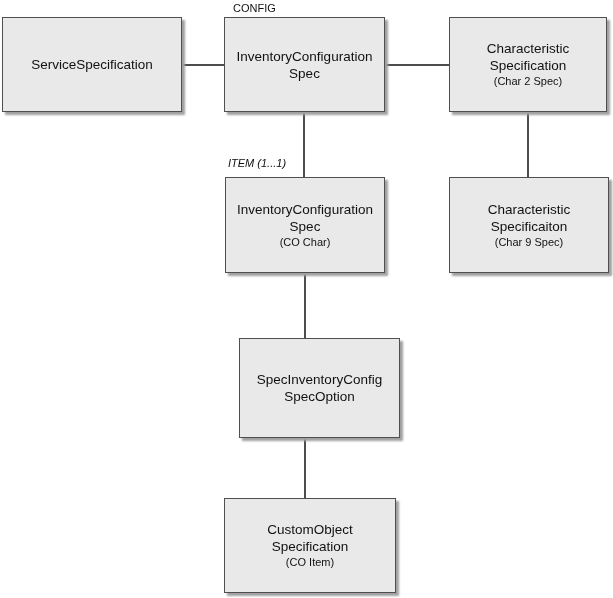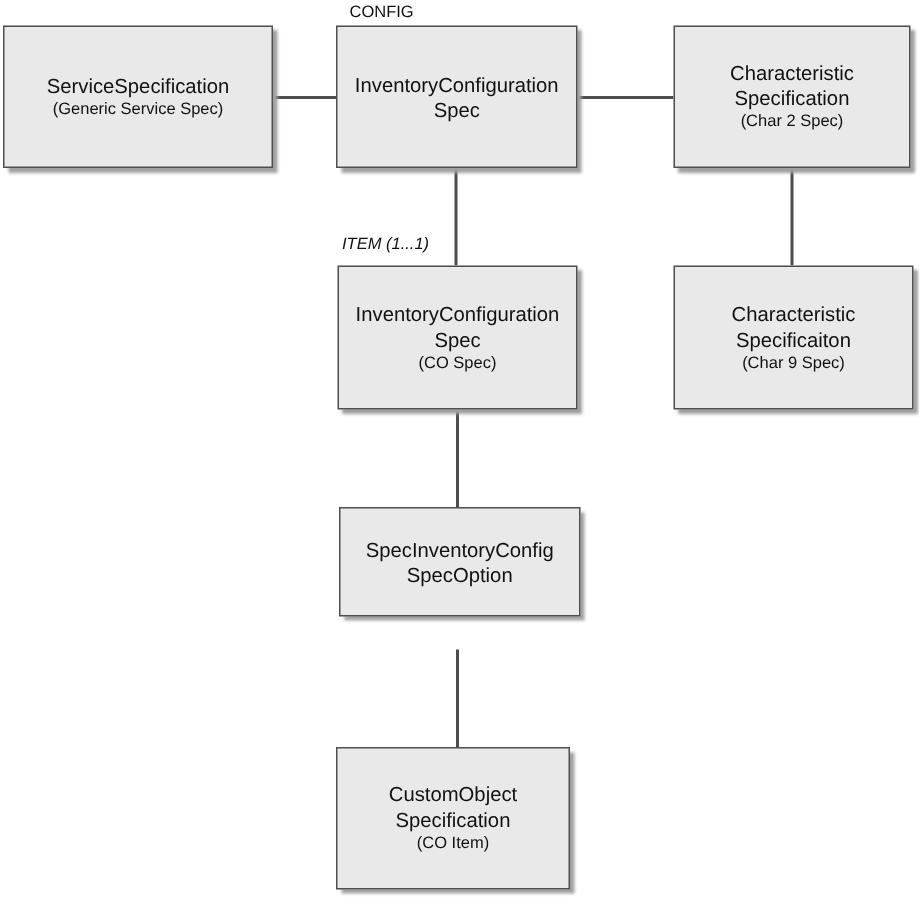--- a/index.html
+++ b/index.html
@@ -62,51 +62,50 @@
   <div class="connector" style="left:303px; top:112px; width:2px; height:65px;"></div>
   <div class="connector" style="left:527px; top:112px; width:2px; height:65px;"></div>
   <div class="connector" style="left:304px; top:273px; width:2px; height:65px;"></div>
   <div class="connector" style="left:304px; top:433px; width:2px; height:65px;"></div>
 
   <div class="edge-label" style="left:233px; top:2px;">CONFIG</div>
   <div class="edge-label" style="left:228px; top:157px;font-style:italic;">ITEM (1...1)</div>
 
   <div class="node" style="left:2px; top:17px; width:180px; height:95px;">
     <div class="node-title">ServiceSpecification</div>
-    <div class="node-subtitle">(Generic Service Spec)</div>
   </div>
 
   <div class="node" style="left:224px; top:17px; width:161px; height:95px;">
     <div class="node-title">InventoryConfiguration
 Spec</div>
   </div>
 
   <div class="node" style="left:449px; top:17px; width:158px; height:95px;">
     <div class="node-title">Characteristic
 Specification</div>
     <div class="node-subtitle">(Char 2 Spec)</div>
   </div>
 
   <div class="node" style="left:225px; top:177px; width:160px; height:96px;">
     <div class="node-title">InventoryConfiguration
 Spec</div>
-    <div class="node-subtitle">(CO Spec)</div>
+    <div class="node-subtitle">(CO Char)</div>
   </div>
 
   <div class="node" style="left:449px; top:177px; width:160px; height:96px;">
     <div class="node-title">Characteristic
 Specificaiton</div>
     <div class="node-subtitle">(Char 9 Spec)</div>
   </div>
 
-  <div class="node" style="left:226px; top:338px; width:161px; height:73px;">
+  <div class="node" style="left:239px; top:338px; width:161px; height:100px;">
     <div class="node-title">SpecInventoryConfig
 SpecOption</div>
 
   </div>
 
-  <div class="node" style="left:224px; top:498px; width:156px; height:95px;align-items:center;">
+  <div class="node" style="left:224px; top:498px; width:172px; height:95px;align-items:center;">
     <div class="node-title">CustomObject
 Specification</div>
     <div class="node-subtitle">(CO Item)</div>
   </div>
 
 </div>
 
 </body></html>

